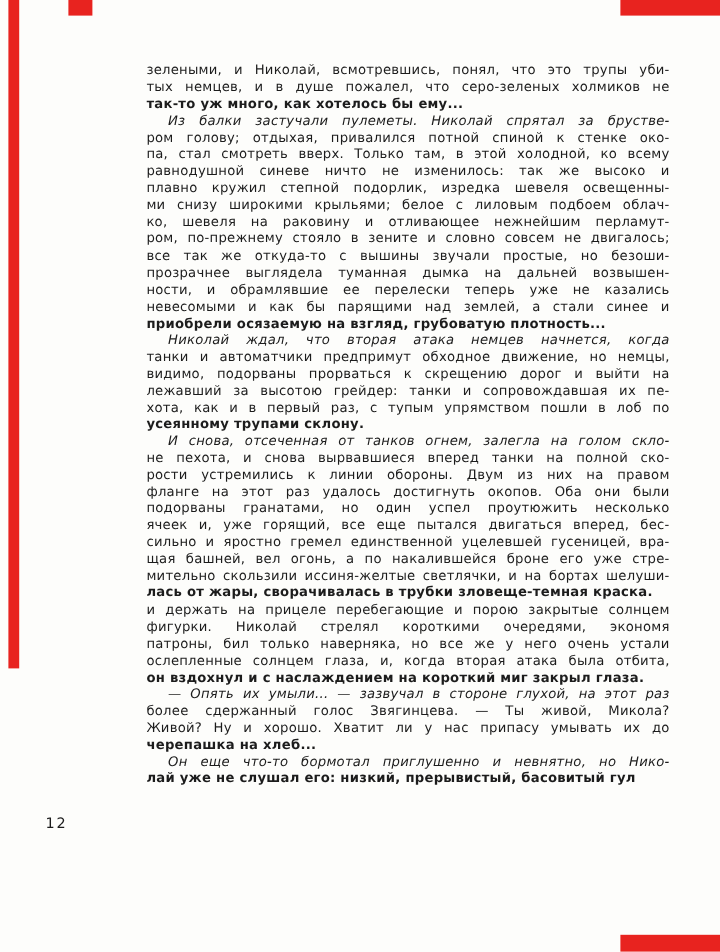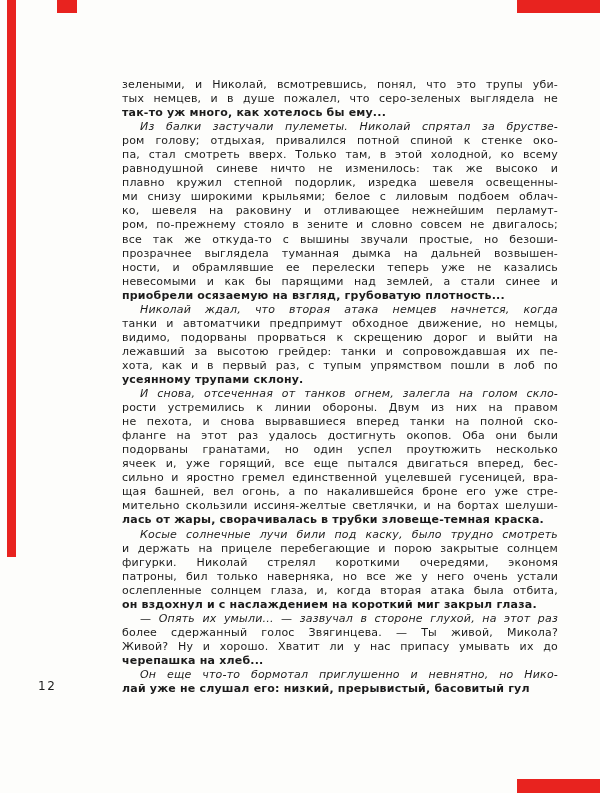--- a/index.html
+++ b/index.html
@@ -23,21 +23,20 @@
   .mark-left   { left: 7px;   top: 0;      width: 9px;  height: 557px; }
   .mark-tl     { left: 57px;  top: 0;      width: 20px; height: 13px; }
   .mark-tr     { left: 517px; top: 0;      width: 83px; height: 13px; }
   .mark-br     { left: 517px; top: 779px;  width: 83px; height: 14px; }
 
   .text-block {
     position: absolute;
     left: 122px;
     top: 52px;
     width: 436px;
-    margin-top: 26px;
   }
   .line {
     font-size: 11px;
     line-height: 14.05px;
     height: 14.05px;
     overflow: hidden;
     color: var(--ink, #1c1c1c);
     text-align: justify;
     text-align-last: justify;
     letter-spacing: 0.2px;
@@ -60,21 +59,21 @@
 <body>
 
 <div class="page">
   <div class="mark mark-left"></div>
   <div class="mark mark-tl"></div>
   <div class="mark mark-tr"></div>
   <div class="mark mark-br"></div>
 
   <div class="text-block">
       <div class="line">зелеными, и Николай, всмотревшись, понял, что это трупы уби-</div>
-      <div class="line">тых немцев, и в душе пожалел, что серо-зеленых выглядела не</div>
+      <div class="line">тых немцев, и в душе пожалел, что серо-зеленых холмиков не</div>
       <div class="line par-end">так-то уж много, как хотелось бы ему...</div>
       <div class="line indent">Из балки застучали пулеметы. Николай спрятал за брустве-</div>
       <div class="line">ром голову; отдыхая, привалился потной спиной к стенке око-</div>
       <div class="line">па, стал смотреть вверх. Только там, в этой холодной, ко всему</div>
       <div class="line">равнодушной синеве ничто не изменилось: так же высоко и</div>
       <div class="line">плавно кружил степной подорлик, изредка шевеля освещенны-</div>
       <div class="line">ми снизу широкими крыльями; белое с лиловым подбоем облач-</div>
       <div class="line">ко, шевеля на раковину и отливающее нежнейшим перламут-</div>
       <div class="line">ром, по-прежнему стояло в зените и словно совсем не двигалось;</div>
       <div class="line">все так же откуда-то с вышины звучали простые, но безоши-</div>
@@ -82,30 +81,29 @@
       <div class="line">ности, и обрамлявшие ее перелески теперь уже не казались</div>
       <div class="line">невесомыми и как бы парящими над землей, а стали синее и</div>
       <div class="line par-end">приобрели осязаемую на взгляд, грубоватую плотность...</div>
       <div class="line indent">Николай ждал, что вторая атака немцев начнется, когда</div>
       <div class="line">танки и автоматчики предпримут обходное движение, но немцы,</div>
       <div class="line">видимо, подорваны прорваться к скрещению дорог и выйти на</div>
       <div class="line">лежавший за высотою грейдер: танки и сопровождавшая их пе-</div>
       <div class="line">хота, как и в первый раз, с тупым упрямством пошли в лоб по</div>
       <div class="line par-end">усеянному трупами склону.</div>
       <div class="line indent">И снова, отсеченная от танков огнем, залегла на голом скло-</div>
+      <div class="line">не пехота, и снова вырвавшиеся вперед танки на полной ско-</div>
       <div class="line">рости устремились к линии обороны. Двум из них на правом</div>
-      <div class="line">не пехота, и снова вырвавшиеся вперед танки на полной ско-</div>
       <div class="line">фланге на этот раз удалось достигнуть окопов. Оба они были</div>
       <div class="line">подорваны гранатами, но один успел проутюжить несколько</div>
       <div class="line">ячеек и, уже горящий, все еще пытался двигаться вперед, бес-</div>
       <div class="line">сильно и яростно гремел единственной уцелевшей гусеницей, вра-</div>
       <div class="line">щая башней, вел огонь, а по накалившейся броне его уже стре-</div>
       <div class="line">мительно скользили иссиня-желтые светлячки, и на бортах шелуши-</div>
       <div class="line par-end">лась от жары, сворачивалась в трубки зловеще-темная краска.</div>
-      <div class="line indent">Косые солнечные лучи били под каску, было трудно смотреть</div>
       <div class="line">и держать на прицеле перебегающие и порою закрытые солнцем</div>
       <div class="line">фигурки. Николай стрелял короткими очередями, экономя</div>
       <div class="line">патроны, бил только наверняка, но все же у него очень устали</div>
       <div class="line">ослепленные солнцем глаза, и, когда вторая атака была отбита,</div>
       <div class="line par-end">он вздохнул и с наслаждением на короткий миг закрыл глаза.</div>
       <div class="line indent">— Опять их умыли... — зазвучал в стороне глухой, на этот раз</div>
       <div class="line">более сдержанный голос Звягинцева. — Ты живой, Микола?</div>
       <div class="line">Живой? Ну и хорошо. Хватит ли у нас припасу умывать их до</div>
       <div class="line par-end">черепашка на хлеб...</div>
       <div class="line indent">Он еще что-то бормотал приглушенно и невнятно, но Нико-</div>

